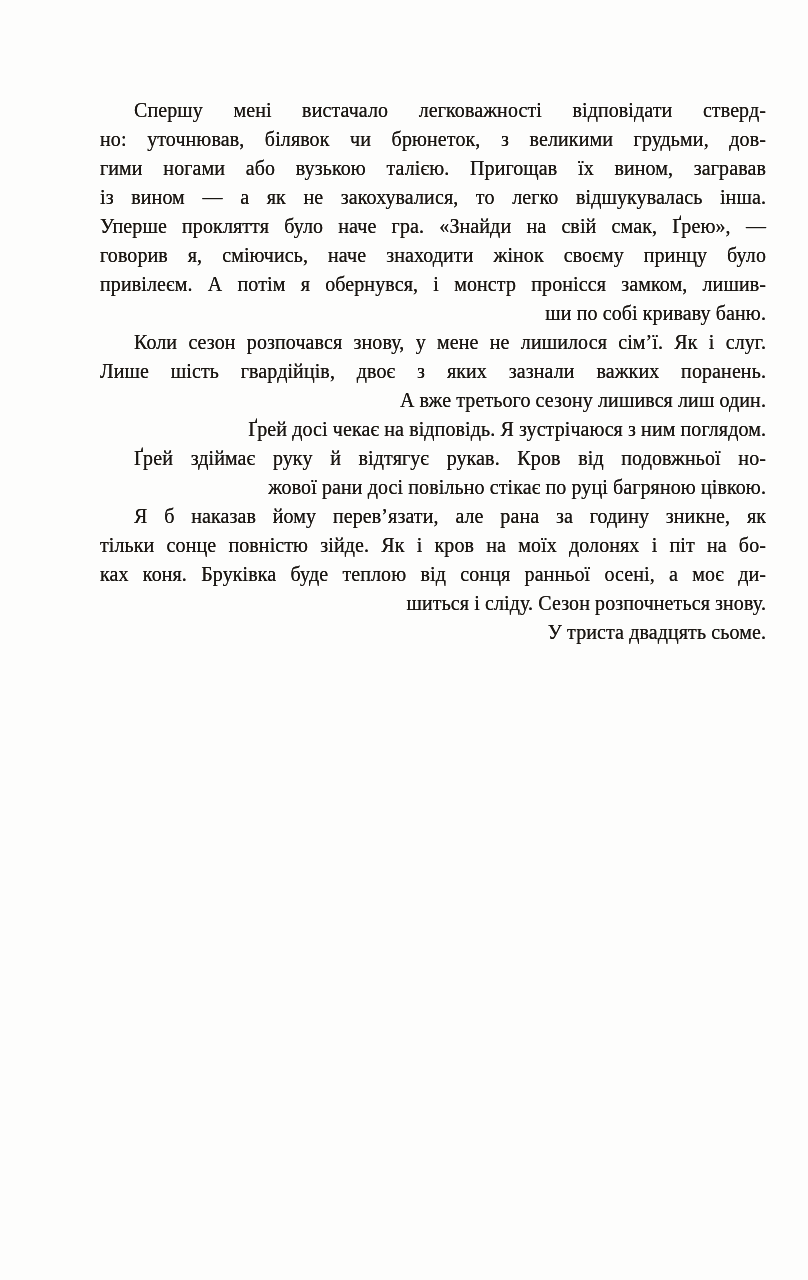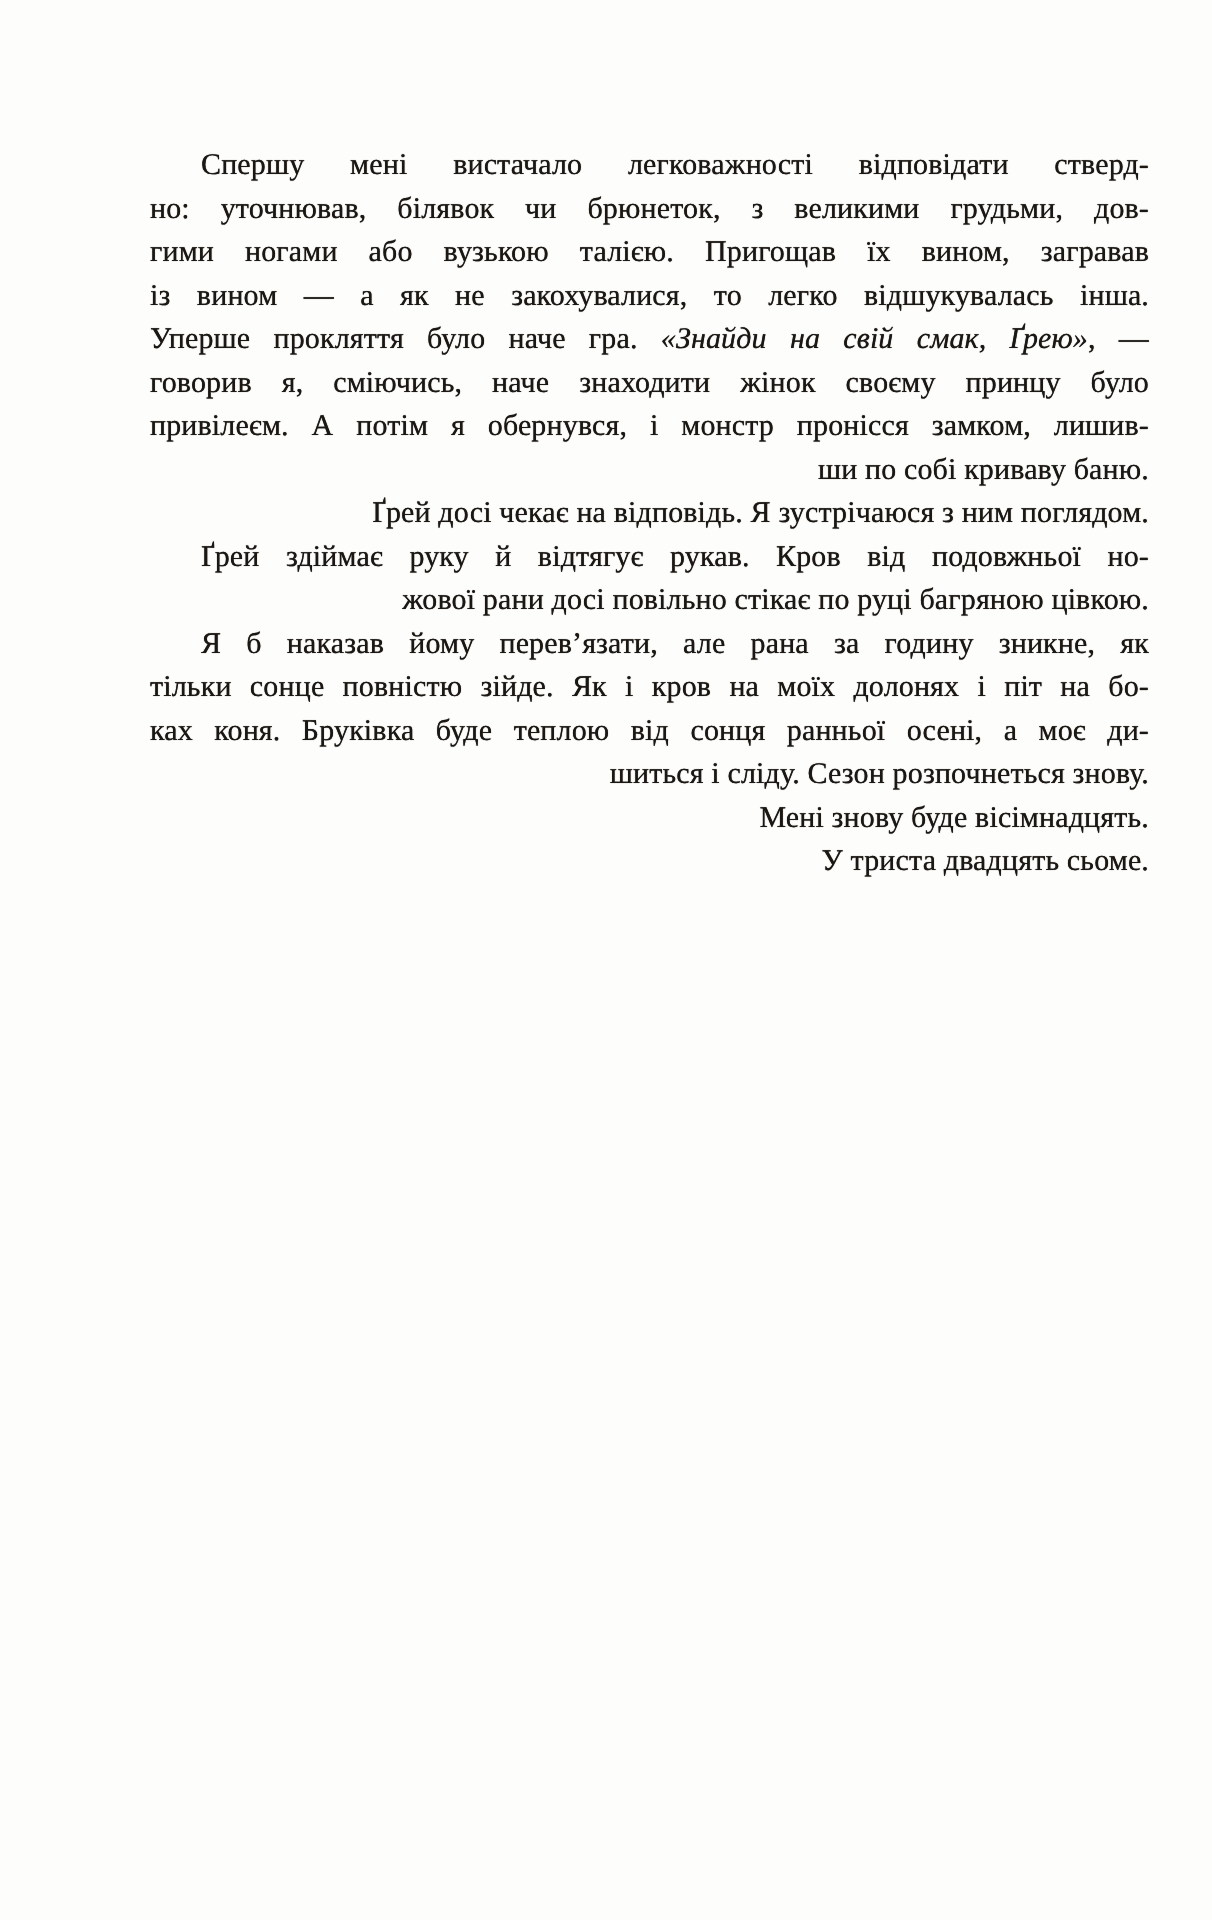--- a/index.html
+++ b/index.html
@@ -33,51 +33,53 @@
   .line {
     text-align: right;
     white-space: normal;
   }
   .line.full {
     text-align: justify;
     text-align-last: justify;
     text-justify: inter-word;
   }
   .line.first { text-indent: 34px; }
-  .seg-italic { font-style: italic; }
+  .seg-italic { }
   .seg-normal { font-style: normal; }
 </style>
 </head>
 <body style="background: rgb(253, 253, 252);">
 
 <div class="book-page">
   <div class="text-block" id="text-block" style="color: rgb(27, 23, 19);">
       <div class="paragraph">
         <div class="line full first"><span class="seg-normal">Спершу мені вистачало легковажності відповідати стверд-</span></div>
         <div class="line full"><span class="seg-normal">но: уточнював, білявок чи брюнеток, з великими грудьми, дов-</span></div>
         <div class="line full"><span class="seg-normal">гими ногами або вузькою талією. Пригощав їх вином, загравав</span></div>
         <div class="line full"><span class="seg-normal">із вином — а як не закохувалися, то легко відшукувалась інша.</span></div>
         <div class="line full"><span class="seg-normal">Уперше прокляття було наче гра. </span><span class="seg-italic">«Знайди на свій смак, Ґрею»</span><span class="seg-normal">, —</span></div>
         <div class="line full"><span class="seg-normal">говорив я, сміючись, наче знаходити жінок своєму принцу було</span></div>
         <div class="line full"><span class="seg-normal">привілеєм. А потім я обернувся, і монстр пронісся замком, лишив-</span></div>
         <div class="line"><span class="seg-normal">ши по собі криваву баню.</span></div>
       </div>
       <div class="paragraph">
+        <div class="line full first"><span class="seg-normal">Коли сезон розпочався знову, у мене не лишилося сім’ї. Як і слуг.</span></div>
+        <div class="line full"><span class="seg-normal">Лише шість гвардійців, двоє з яких зазнали важких поранень.</span></div>
+        <div class="line"><span class="seg-normal">А вже третього сезону лишився лиш один.</span></div>
+      </div>
+      <div class="paragraph">
         <div class="line first"><span class="seg-normal">Ґрей досі чекає на відповідь. Я зустрічаюся з ним поглядом.</span></div>
       </div>
       <div class="paragraph">
         <div class="line full first"><span class="seg-normal">Ґрей здіймає руку й відтягує рукав. Кров від подовжньої но-</span></div>
         <div class="line"><span class="seg-normal">жової рани досі повільно стікає по руці багряною цівкою.</span></div>
       </div>
       <div class="paragraph">
         <div class="line full first"><span class="seg-normal">Я б наказав йому перев’язати, але рана за годину зникне, як</span></div>
         <div class="line full"><span class="seg-normal">тільки сонце повністю зійде. Як і кров на моїх долонях і піт на бо-</span></div>
         <div class="line full"><span class="seg-normal">ках коня. Бруківка буде теплою від сонця ранньої осені, а моє ди-</span></div>
         <div class="line"><span class="seg-normal">шиться і сліду. Сезон розпочнеться знову.</span></div>
       </div>
       <div class="paragraph">
-        <div class="line first"><span class="seg-normal">Мені знову буде вісімнадцять.</span></div>
-      </div>
-      <div class="paragraph">
         <div class="line first"><span class="seg-normal">У триста двадцять сьоме.</span></div>
       </div>
     </div>
 </div>
 
 </body></html>

